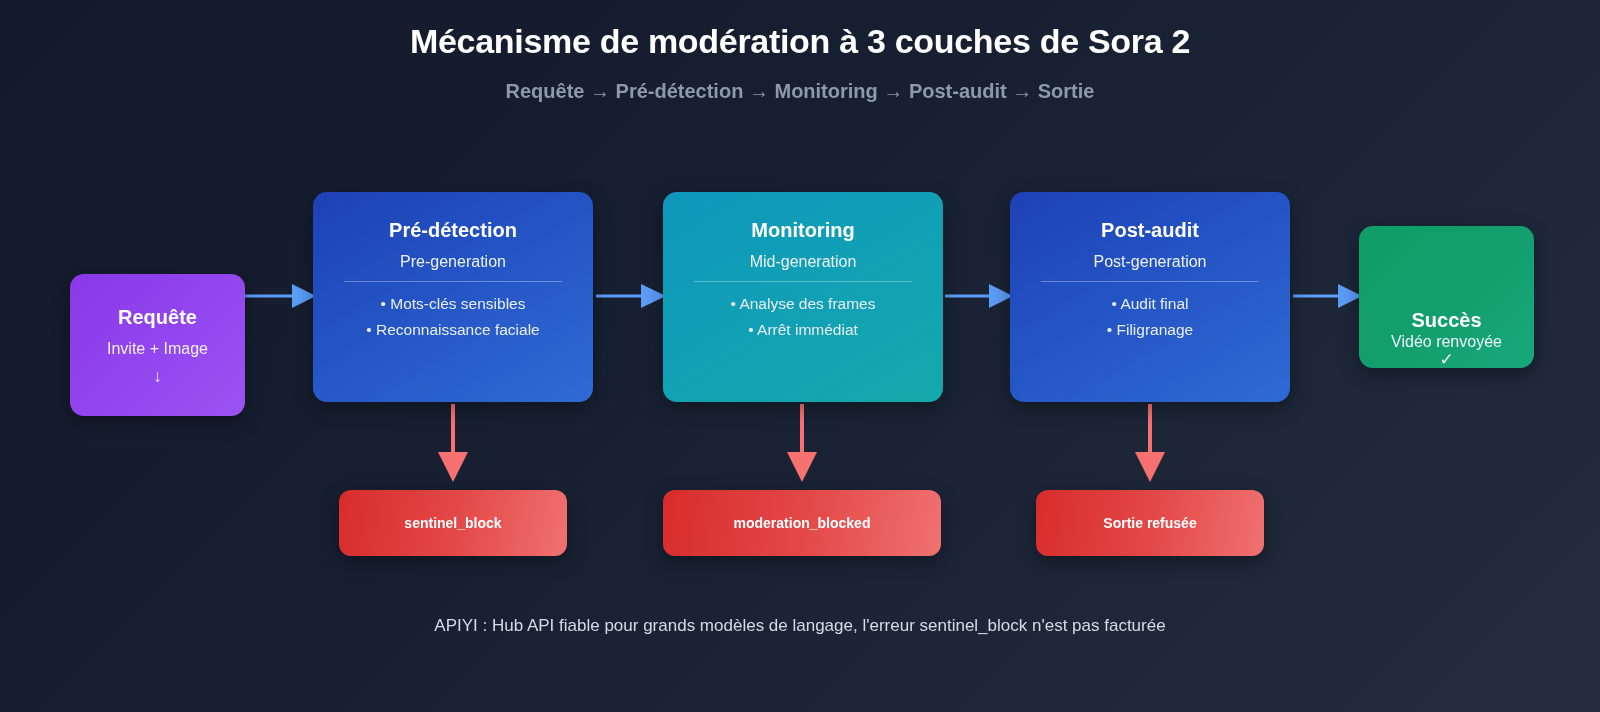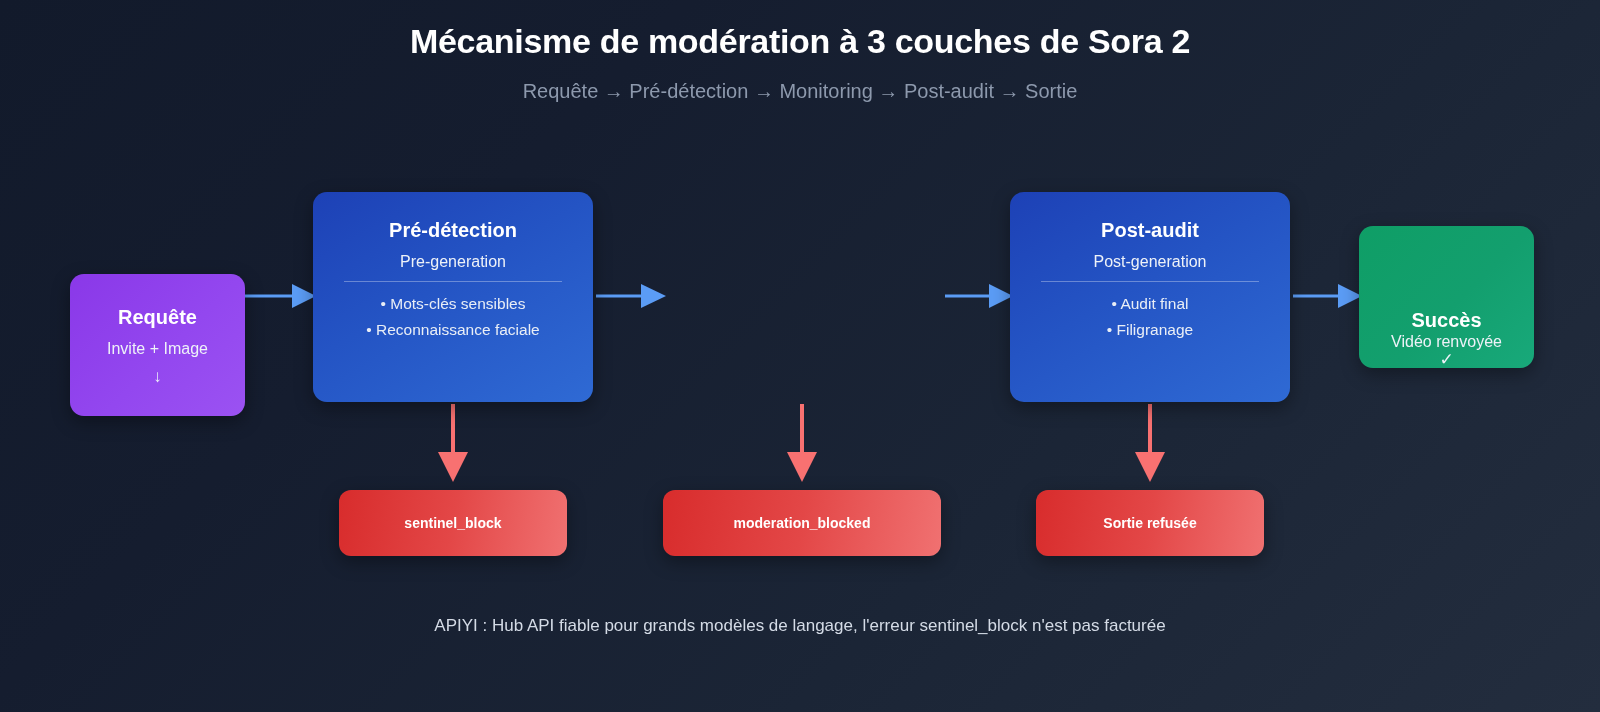--- a/index.html
+++ b/index.html
@@ -37,21 +37,21 @@
     color: #ffffff;
   }
 
   .subtitle {
     position: absolute;
     top: 80px;
     left: 0;
     width: 1600px;
     text-align: center;
     font-size: 20px;
-    font-weight: normal;
+    font-weight: bold;
     color: #8d99ad;
   }
 
   
   .node {
     position: absolute;
     border-radius: 14px;
     display: flex;
     flex-direction: column;
     align-items: center;
@@ -230,20 +230,29 @@
   <div class="node stage stage-1">
     <div class="node-title">Pré-détection</div>
     <div class="node-sub">Pre-generation</div>
     <div class="divider"></div>
     <div class="bullets">
       <div class="bullet">• Mots-clés sensibles</div>
       <div class="bullet">• Reconnaissance faciale</div>
     </div>
   </div>
 
+  <div class="node stage stage-2">
+    <div class="node-title">Monitoring</div>
+    <div class="node-sub">Mid-generation</div>
+    <div class="divider"></div>
+    <div class="bullets">
+      <div class="bullet">• Analyse des frames</div>
+      <div class="bullet">• Arrêt immédiat</div>
+    </div>
+  </div>
 
   <div class="node stage stage-3">
     <div class="node-title">Post-audit</div>
     <div class="node-sub">Post-generation</div>
     <div class="divider"></div>
     <div class="bullets">
       <div class="bullet">• Audit final</div>
       <div class="bullet">• Filigranage</div>
     </div>
   </div>

